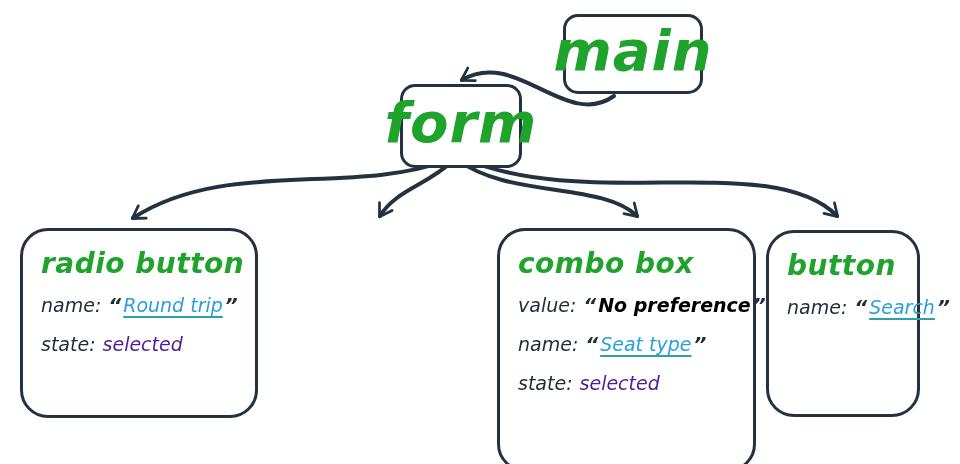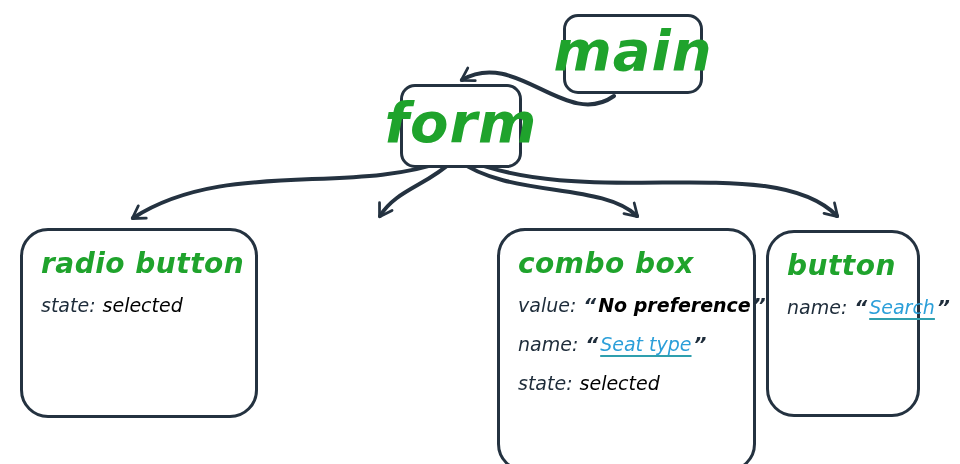--- a/index.html
+++ b/index.html
@@ -71,21 +71,21 @@
   }
   .pval.link {
     color: #2b9fd9;
     text-decoration: underline;
     text-decoration-color: #2f9fae;
     text-decoration-thickness: 1.5px;
     text-underline-offset: 4px;
     padding: 0 2px;
   }
   .pval.state {
-    color: #000000;
+    color: #4c1d95;
   }
   .pval.purple {
     color: #000000;
     font-weight: bold;
     padding: 0 2px;
   }
 </style>
 </head>
 <body>
 
@@ -110,20 +110,23 @@
     <span class="node-label">main</span>
   </div>
 
   <div class="node small" style="left:400px; top:84px; width:122px; height:84px;">
     <span class="node-label">form</span>
   </div>
 
   <div class="node card" style="left:20px; top:228px; width:238px; height:190px;">
     <div class="card-title">radio button</div>
     <div class="prop">
+      <span class="pkey">name:</span><span class="quote">“</span><span class="pval link">Round trip</span><span class="quote">”</span>
+    </div>
+    <div class="prop">
       <span class="pkey">state:</span><span class="pval state">selected</span>
     </div>
   </div>
 
 
   <div class="node card" style="left:497px; top:228px; width:259px; height:244px;">
     <div class="card-title">combo box</div>
     <div class="prop">
       <span class="pkey">value:</span><span class="quote">“</span><span class="pval purple">No preference</span><span class="quote">”</span>
     </div>

